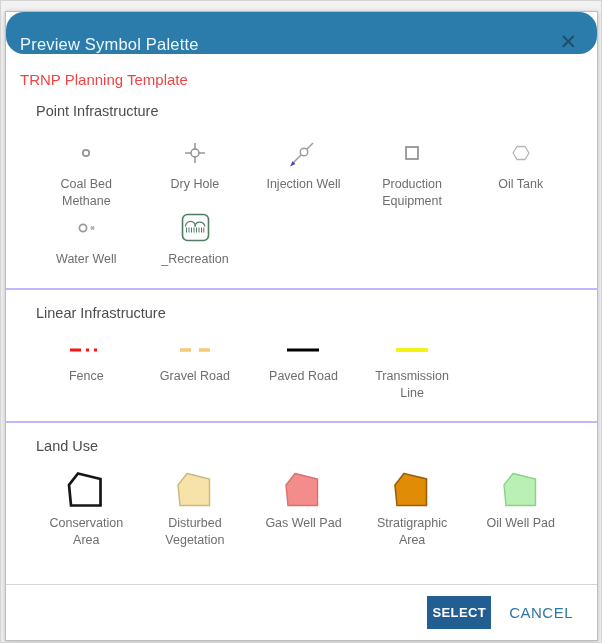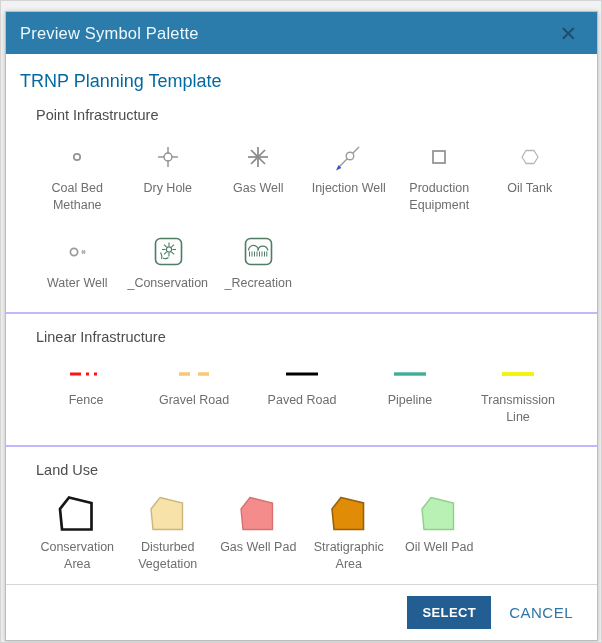--- a/index.html
+++ b/index.html
@@ -8,52 +8,53 @@
     background:#f2f2f2;
     font-family:"Liberation Sans","DejaVu Sans",sans-serif;
     box-sizing:border-box;border:1px solid #d4d4d4;
   }
   .dialog{
     position:absolute;left:4px;top:10px;width:591px;height:628px;
     background:#ffffff;border:1px solid #bdbdbd;
     box-shadow:0 1px 5px rgba(0,0,0,.22);
   }
   .dialog-header{
-    height:42px;display:flex;align-items:center;
+    height:42px;display:flex;align-items:flex-end;
     padding:0 16px 0 14px;
+    border-radius:18px;
   }
   .dialog-title{font-size:16.5px;letter-spacing:.2px;}
   .close-btn{
     margin-left:auto;font-size:21px;line-height:1;cursor:pointer;
     background:none;border:none;padding:2px 4px;font-family:inherit;
   }
   .dialog-body{position:absolute;top:42px;left:0;right:0;bottom:57px;overflow:hidden;}
-  .template-name{font-size:18px;color:#0369a1;margin:17px 14px 0 14px;}
+  .template-name{font-size:15px;color:#ef4444;margin:17px 14px 0 14px;}
   .section{padding:13px 22px 20px 26px;}
   .section + .section{border-top:2px solid #c4b5fd;}
   .section-title{font-size:14.5px;color:#4d4d4d;margin:2px 4px 16px 4px;}
-  .grid{display:grid;grid-template-columns:repeat(6,1fr);row-gap:20px;}
+  .grid{display:grid;grid-template-columns:repeat(5,1fr);}
   .cell{display:flex;flex-direction:column;align-items:center;}
   .symbol{display:flex;align-items:center;justify-content:center;}
   .symbol.point{height:36px;}
   .symbol.line{height:26px;width:100%;}
   .symbol.polygon{height:40px;}
   .label{
     font-size:12.5px;color:#6e6e6e;text-align:center;line-height:1.35;
     margin-top:5px;max-width:98px;
   }
   .dialog-footer{
     position:absolute;left:0;right:0;bottom:0;height:56px;
     border-top:1px solid #d6d6d6;background:#fff;
     display:flex;align-items:center;justify-content:flex-end;
     padding-right:24px;gap:18px;box-sizing:border-box;
   }
   .select-btn{
     border:none;color:#fff;font-size:13px;font-weight:bold;letter-spacing:.4px;
-    padding:9px 15px;cursor:pointer;font-family:inherit;
+    padding:9px 5px;cursor:pointer;font-family:inherit;
   }
   .cancel-link{font-size:15px;letter-spacing:.5px;cursor:pointer;text-decoration:none;}
 </style>
 </head>
 <body>
 
 <div class="dialog">
 
   <div class="dialog-header" style="background: rgb(43, 124, 171); color: rgb(238, 247, 251);">
     <span class="dialog-title">Preview Symbol Palette</span>
@@ -80,33 +81,20 @@
                   <line x1="10" y1="17" x2="30" y2="17" stroke="#8f8f8f" stroke-width="1.4"></line>
                   <line x1="20" y1="7" x2="20" y2="27" stroke="#8f8f8f" stroke-width="1.4"></line>
                   <circle cx="20" cy="17" r="4" fill="#fff" stroke="#8f8f8f" stroke-width="1.4"></circle>
                 </svg>
               </div>
               <div class="label">Dry Hole</div>
             </div>
             <div class="cell">
               <div class="symbol point">
                 <svg width="40" height="34" viewBox="0 0 40 34" xmlns="http://www.w3.org/2000/svg">
-                  <g stroke="#8a8a8a" stroke-width="1.7">
-                    <line x1="10" y1="17" x2="30" y2="17"></line>
-                    <line x1="20" y1="7" x2="20" y2="27"></line>
-                    <line x1="13" y1="10" x2="27" y2="24"></line>
-                    <line x1="13" y1="24" x2="27" y2="10"></line>
-                  </g>
-                </svg>
-              </div>
-              <div class="label">Gas Well</div>
-            </div>
-            <div class="cell">
-              <div class="symbol point">
-                <svg width="40" height="34" viewBox="0 0 40 34" xmlns="http://www.w3.org/2000/svg">
                   <line x1="10" y1="27" x2="30" y2="7" stroke="#9b9b9b" stroke-width="1.4"></line>
                   <circle cx="21" cy="16" r="3.8" fill="#fff" stroke="#9b9b9b" stroke-width="1.4"></circle>
                   <polygon points="7,30.5 12.4,27.9 9.6,25.1" fill="#4747d1"></polygon>
                 </svg>
               </div>
               <div class="label">Injection Well</div>
             </div>
             <div class="cell">
               <div class="symbol point">
                 <svg width="40" height="34" viewBox="0 0 40 34" xmlns="http://www.w3.org/2000/svg">
@@ -128,41 +116,20 @@
                 <svg width="40" height="34" viewBox="0 0 40 34" xmlns="http://www.w3.org/2000/svg">
                   <circle cx="17" cy="17" r="3.6" fill="none" stroke="#9a9a9a" stroke-width="1.7"></circle>
                   <g stroke="#ababab" stroke-width="1.2">
                     <line x1="24.4" y1="17" x2="28.6" y2="17"></line>
                     <line x1="25.1" y1="15" x2="27.9" y2="19"></line>
                     <line x1="25.1" y1="19" x2="27.9" y2="15"></line>
                   </g>
                 </svg>
               </div>
               <div class="label">Water Well</div>
-            </div>
-            <div class="cell">
-              <div class="symbol point">
-                <svg width="40" height="34" viewBox="0 0 40 34" xmlns="http://www.w3.org/2000/svg">
-                  <rect x="7.5" y="3.5" width="26" height="26" rx="5" fill="#fdfefd" stroke="#4e7d63" stroke-width="1.6"></rect>
-                  <g stroke="#4e7d63" stroke-width="1.1" fill="none">
-                    <circle cx="21" cy="14.5" r="2.6"></circle>
-                    <line x1="24.4" y1="14.5" x2="28" y2="14.5"></line>
-                    <line x1="23.4" y1="16.9" x2="26" y2="19.4"></line>
-                    <line x1="21" y1="17.9" x2="21" y2="21.5"></line>
-                    <line x1="18.6" y1="16.9" x2="16" y2="19.4"></line>
-                    <line x1="17.6" y1="14.5" x2="14" y2="14.5"></line>
-                    <line x1="18.6" y1="12.1" x2="16" y2="9.6"></line>
-                    <line x1="21" y1="11.1" x2="21" y2="7.5"></line>
-                    <line x1="23.4" y1="12.1" x2="26" y2="9.6"></line>
-                    <path d="M15,23 q3,1.5 5.5,-0.5"></path>
-                    <path d="M12.5,17.5 q2,3.5 1,6.5"></path>
-                  </g>
-                </svg>
-              </div>
-              <div class="label">_Conservation</div>
             </div>
             <div class="cell">
               <div class="symbol point">
                 <svg width="40" height="34" viewBox="0 0 40 34" xmlns="http://www.w3.org/2000/svg">
                   <rect x="7.5" y="3.5" width="26" height="26" rx="5" fill="#fdfefd" stroke="#4e7d63" stroke-width="1.6"></rect>
                   <g stroke="#4e7d63" stroke-width="1.2" fill="none">
                     <path d="M10.5,15.5 a5,5.2 0 0 1 10,0"></path>
                     <path d="M19.7,15.5 a5.2,5.4 0 0 1 10.2,0"></path>
                   </g>
                   <g stroke="#4e7d63" stroke-width="1">
@@ -204,28 +171,20 @@
               <div class="symbol line">
                 <svg width="108" height="14" viewBox="0 0 108 14" xmlns="http://www.w3.org/2000/svg">
                   <line x1="38" y1="7" x2="70" y2="7" stroke="#000000" stroke-width="3"></line>
                 </svg>
               </div>
               <div class="label">Paved Road</div>
             </div>
             <div class="cell">
               <div class="symbol line">
                 <svg width="108" height="14" viewBox="0 0 108 14" xmlns="http://www.w3.org/2000/svg">
-                  <line x1="38" y1="7" x2="70" y2="7" stroke="#3fae96" stroke-width="3.4"></line>
-                </svg>
-              </div>
-              <div class="label">Pipeline</div>
-            </div>
-            <div class="cell">
-              <div class="symbol line">
-                <svg width="108" height="14" viewBox="0 0 108 14" xmlns="http://www.w3.org/2000/svg">
                   <line x1="38" y1="7" x2="70" y2="7" stroke="#f2f20a" stroke-width="3.8"></line>
                 </svg>
               </div>
               <div class="label">Transmission Line</div>
             </div>
           </div>
         </section>
         <section class="section">
           <div class="section-title">Land Use</div>
           <div class="grid">

